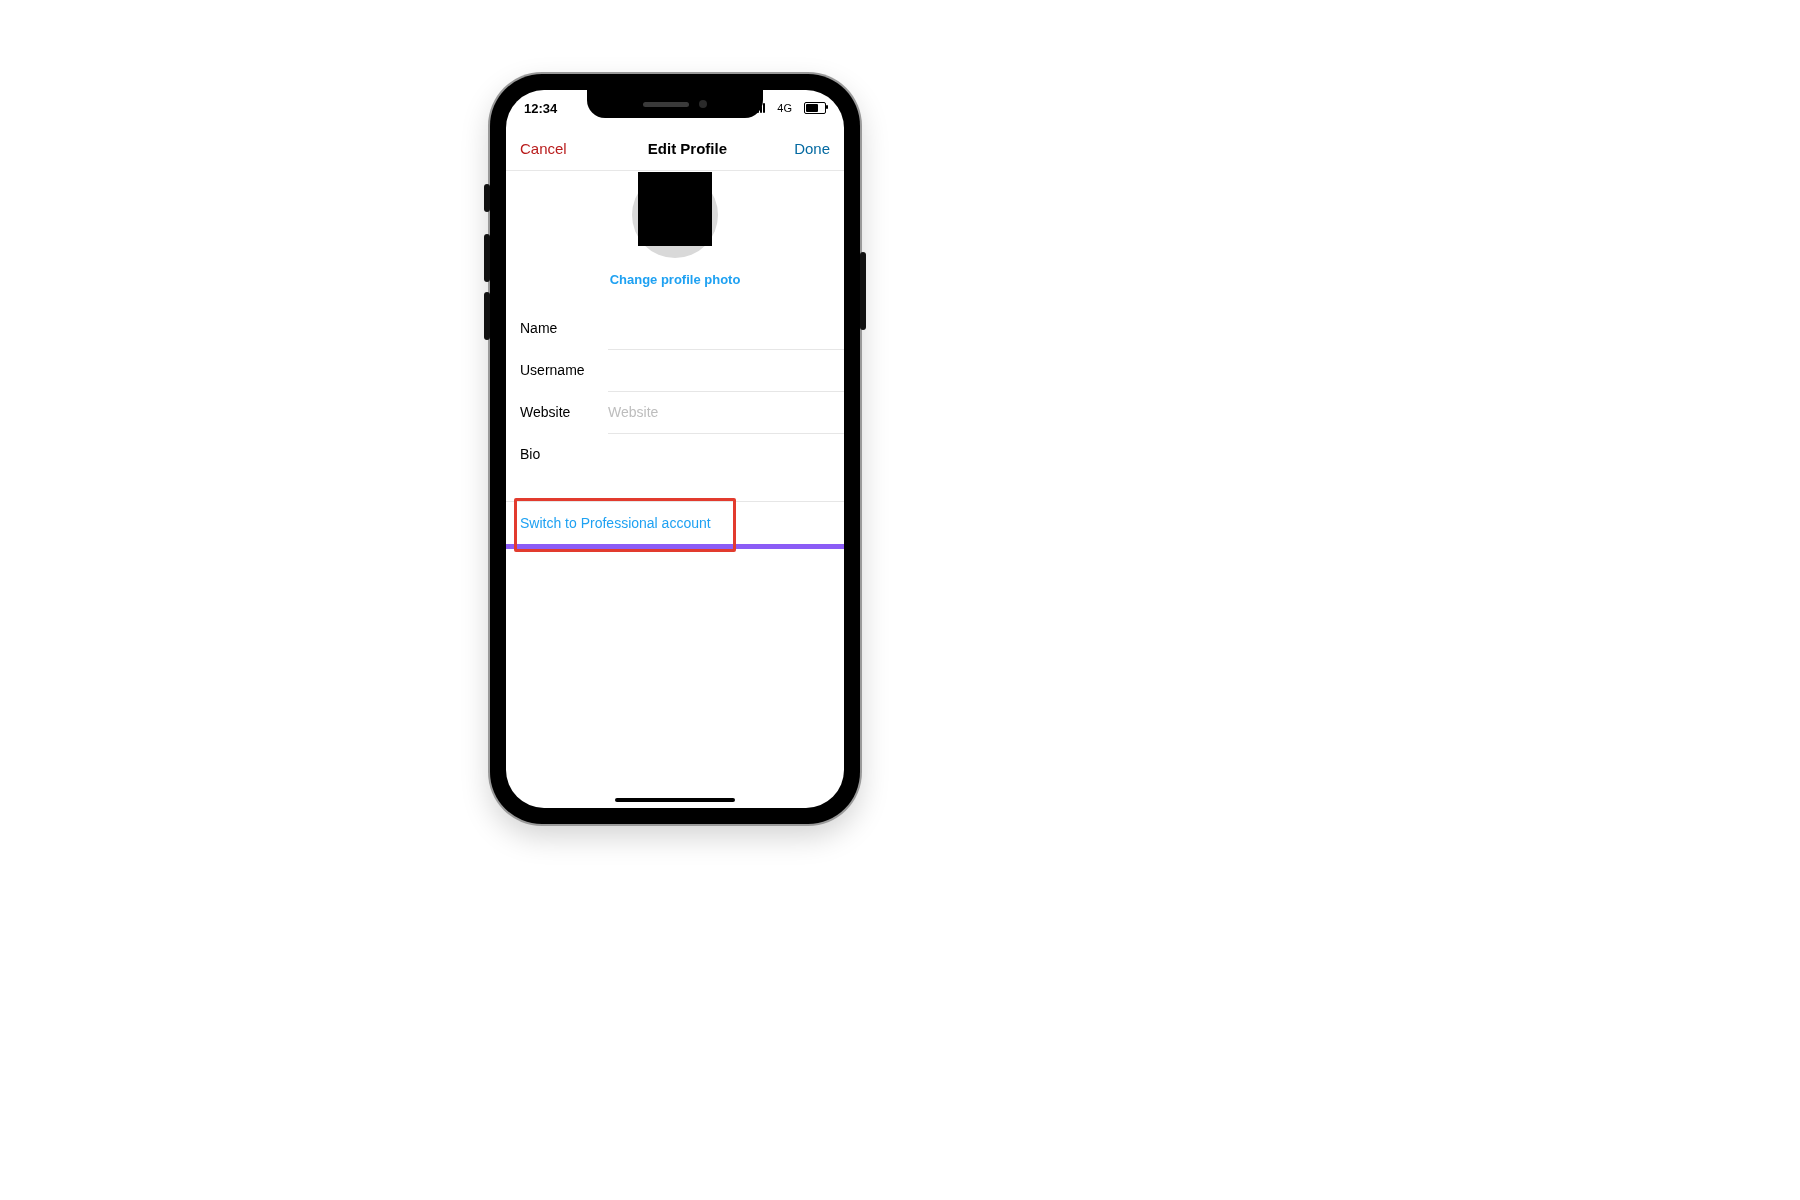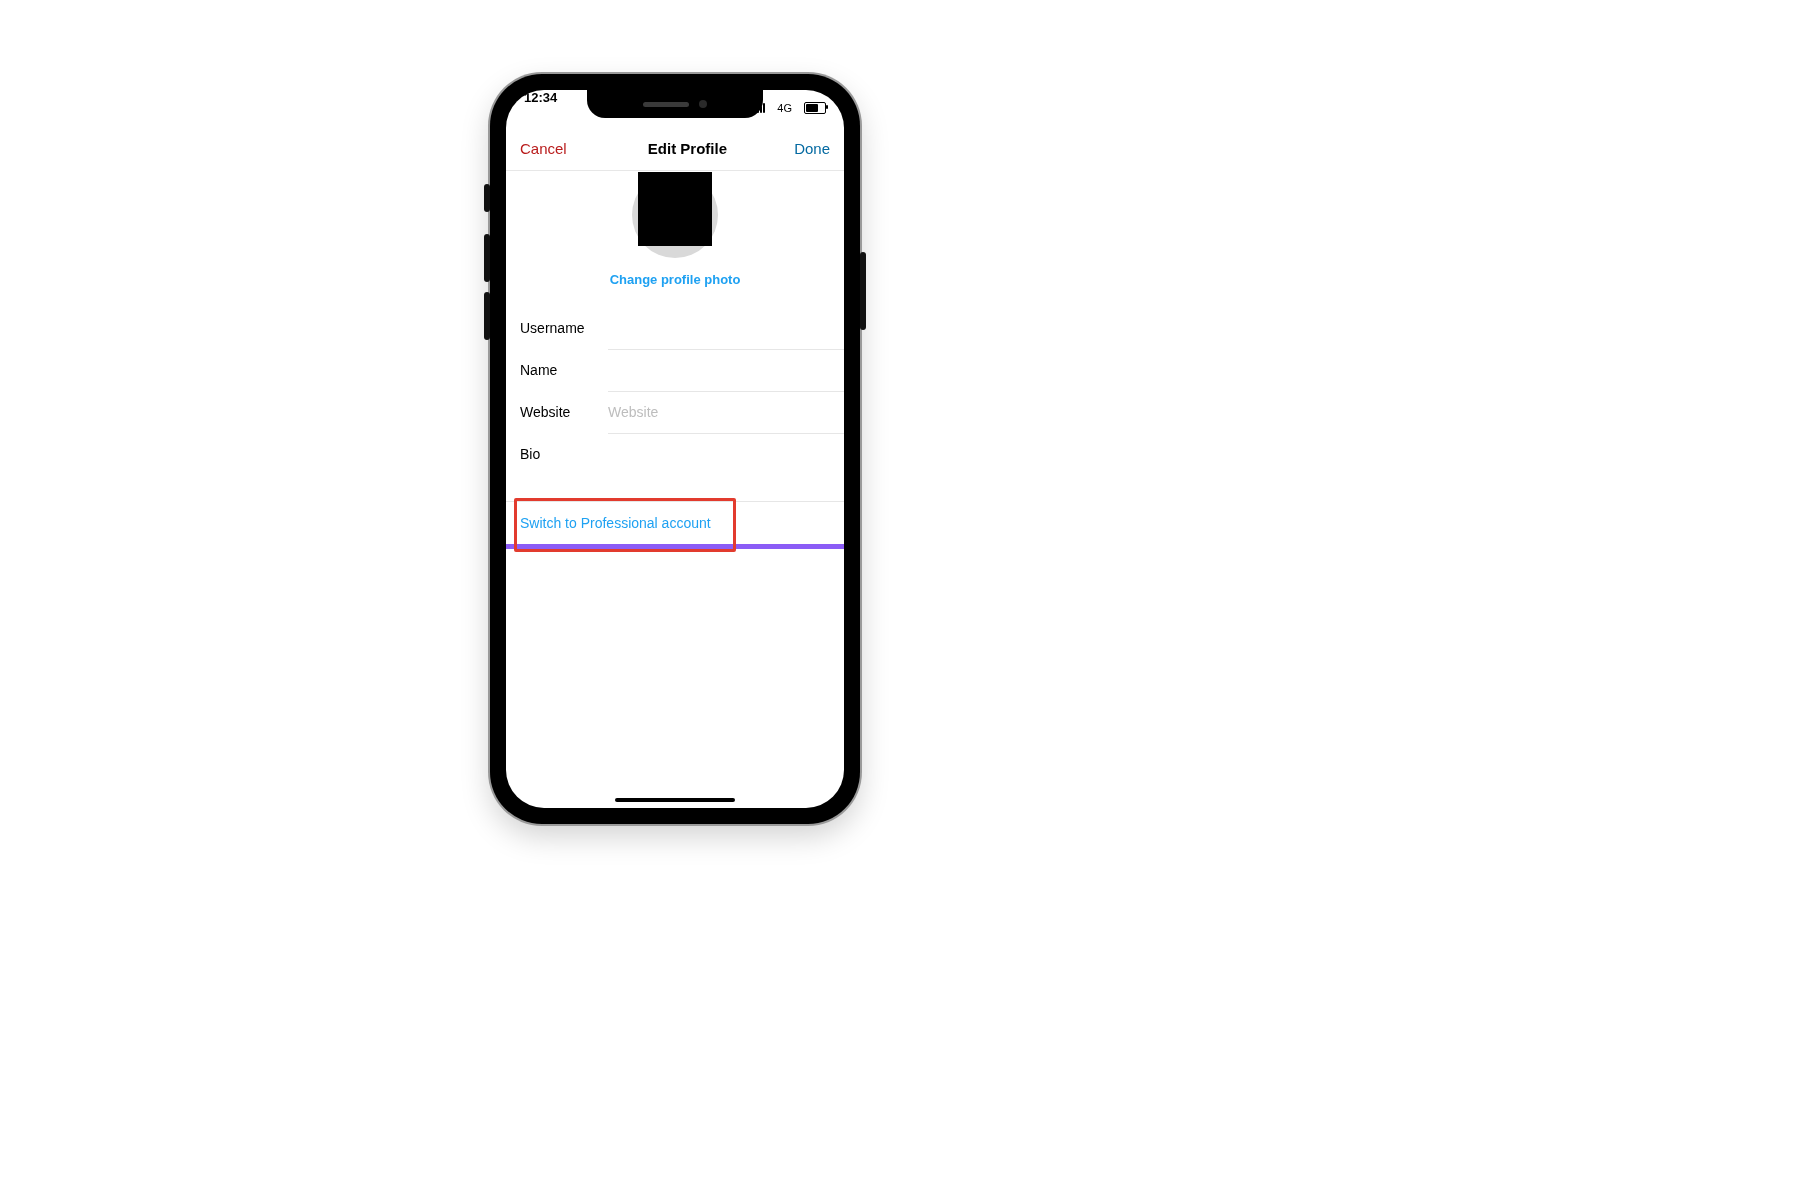--- a/index.html
+++ b/index.html
@@ -36,21 +36,21 @@
     position:absolute;top:0;left:50%;transform:translateX(-50%);
     width:176px;height:28px;background:#000;
     border-bottom-left-radius:18px;border-bottom-right-radius:18px;
     display:flex;align-items:center;justify-content:center;gap:10px;
   }
   .notch .speaker{width:46px;height:5px;background:#3a3a3a;border-radius:3px;}
   .notch .cam{width:8px;height:8px;background:#2a2a2a;border-radius:50%;}
   
   .statusbar{
     position:absolute;top:0;left:0;right:0;height:36px;
-    display:flex;justify-content:space-between;
+    display:flex;justify-content:space-between;align-items:center;
     padding:0 18px;font-size:13px;font-weight:600;color:#000;
   }
   .status-right{display:flex;align-items:center;gap:12px;font-size:11px;font-weight:500;}
   .signal{display:flex;align-items:flex-end;gap:1px;height:10px;}
   .signal i{width:2px;background:#000;display:block;border-radius:1px;}
   .signal i:nth-child(1){height:3px}.signal i:nth-child(2){height:5px}
   .signal i:nth-child(3){height:7px}.signal i:nth-child(4){height:10px}
   .battery{position:relative;width:20px;height:10px;border:1px solid #000;border-radius:2px;}
   .battery::after{content:"";position:absolute;right:-3px;top:2px;width:2px;height:4px;background:#000;border-radius:1px;}
   .battery .fill{position:absolute;left:1px;top:1px;bottom:1px;width:12px;background:#000;border-radius:1px;}
@@ -159,26 +159,26 @@
         <div class="avatar-wrap">
           <div class="avatar">
             <div class="mask"></div>
           </div>
           <div class="change-photo">Change profile photo</div>
         </div>
 
         <div class="form">
 
           <div class="row">
+            <span class="label">Name</span>
+            <span class="field"></span>
+          </div>
+
+          <div class="row">
             <span class="label">Username</span>
-            <span class="field"></span>
-          </div>
-
-          <div class="row">
-            <span class="label">Name</span>
             <span class="field"></span>
           </div>
 
           <div class="row">
             <span class="label">Website</span>
             <span class="field placeholder">Website</span>
           </div>
 
           <div class="row last">
             <span class="label">Bio</span>

